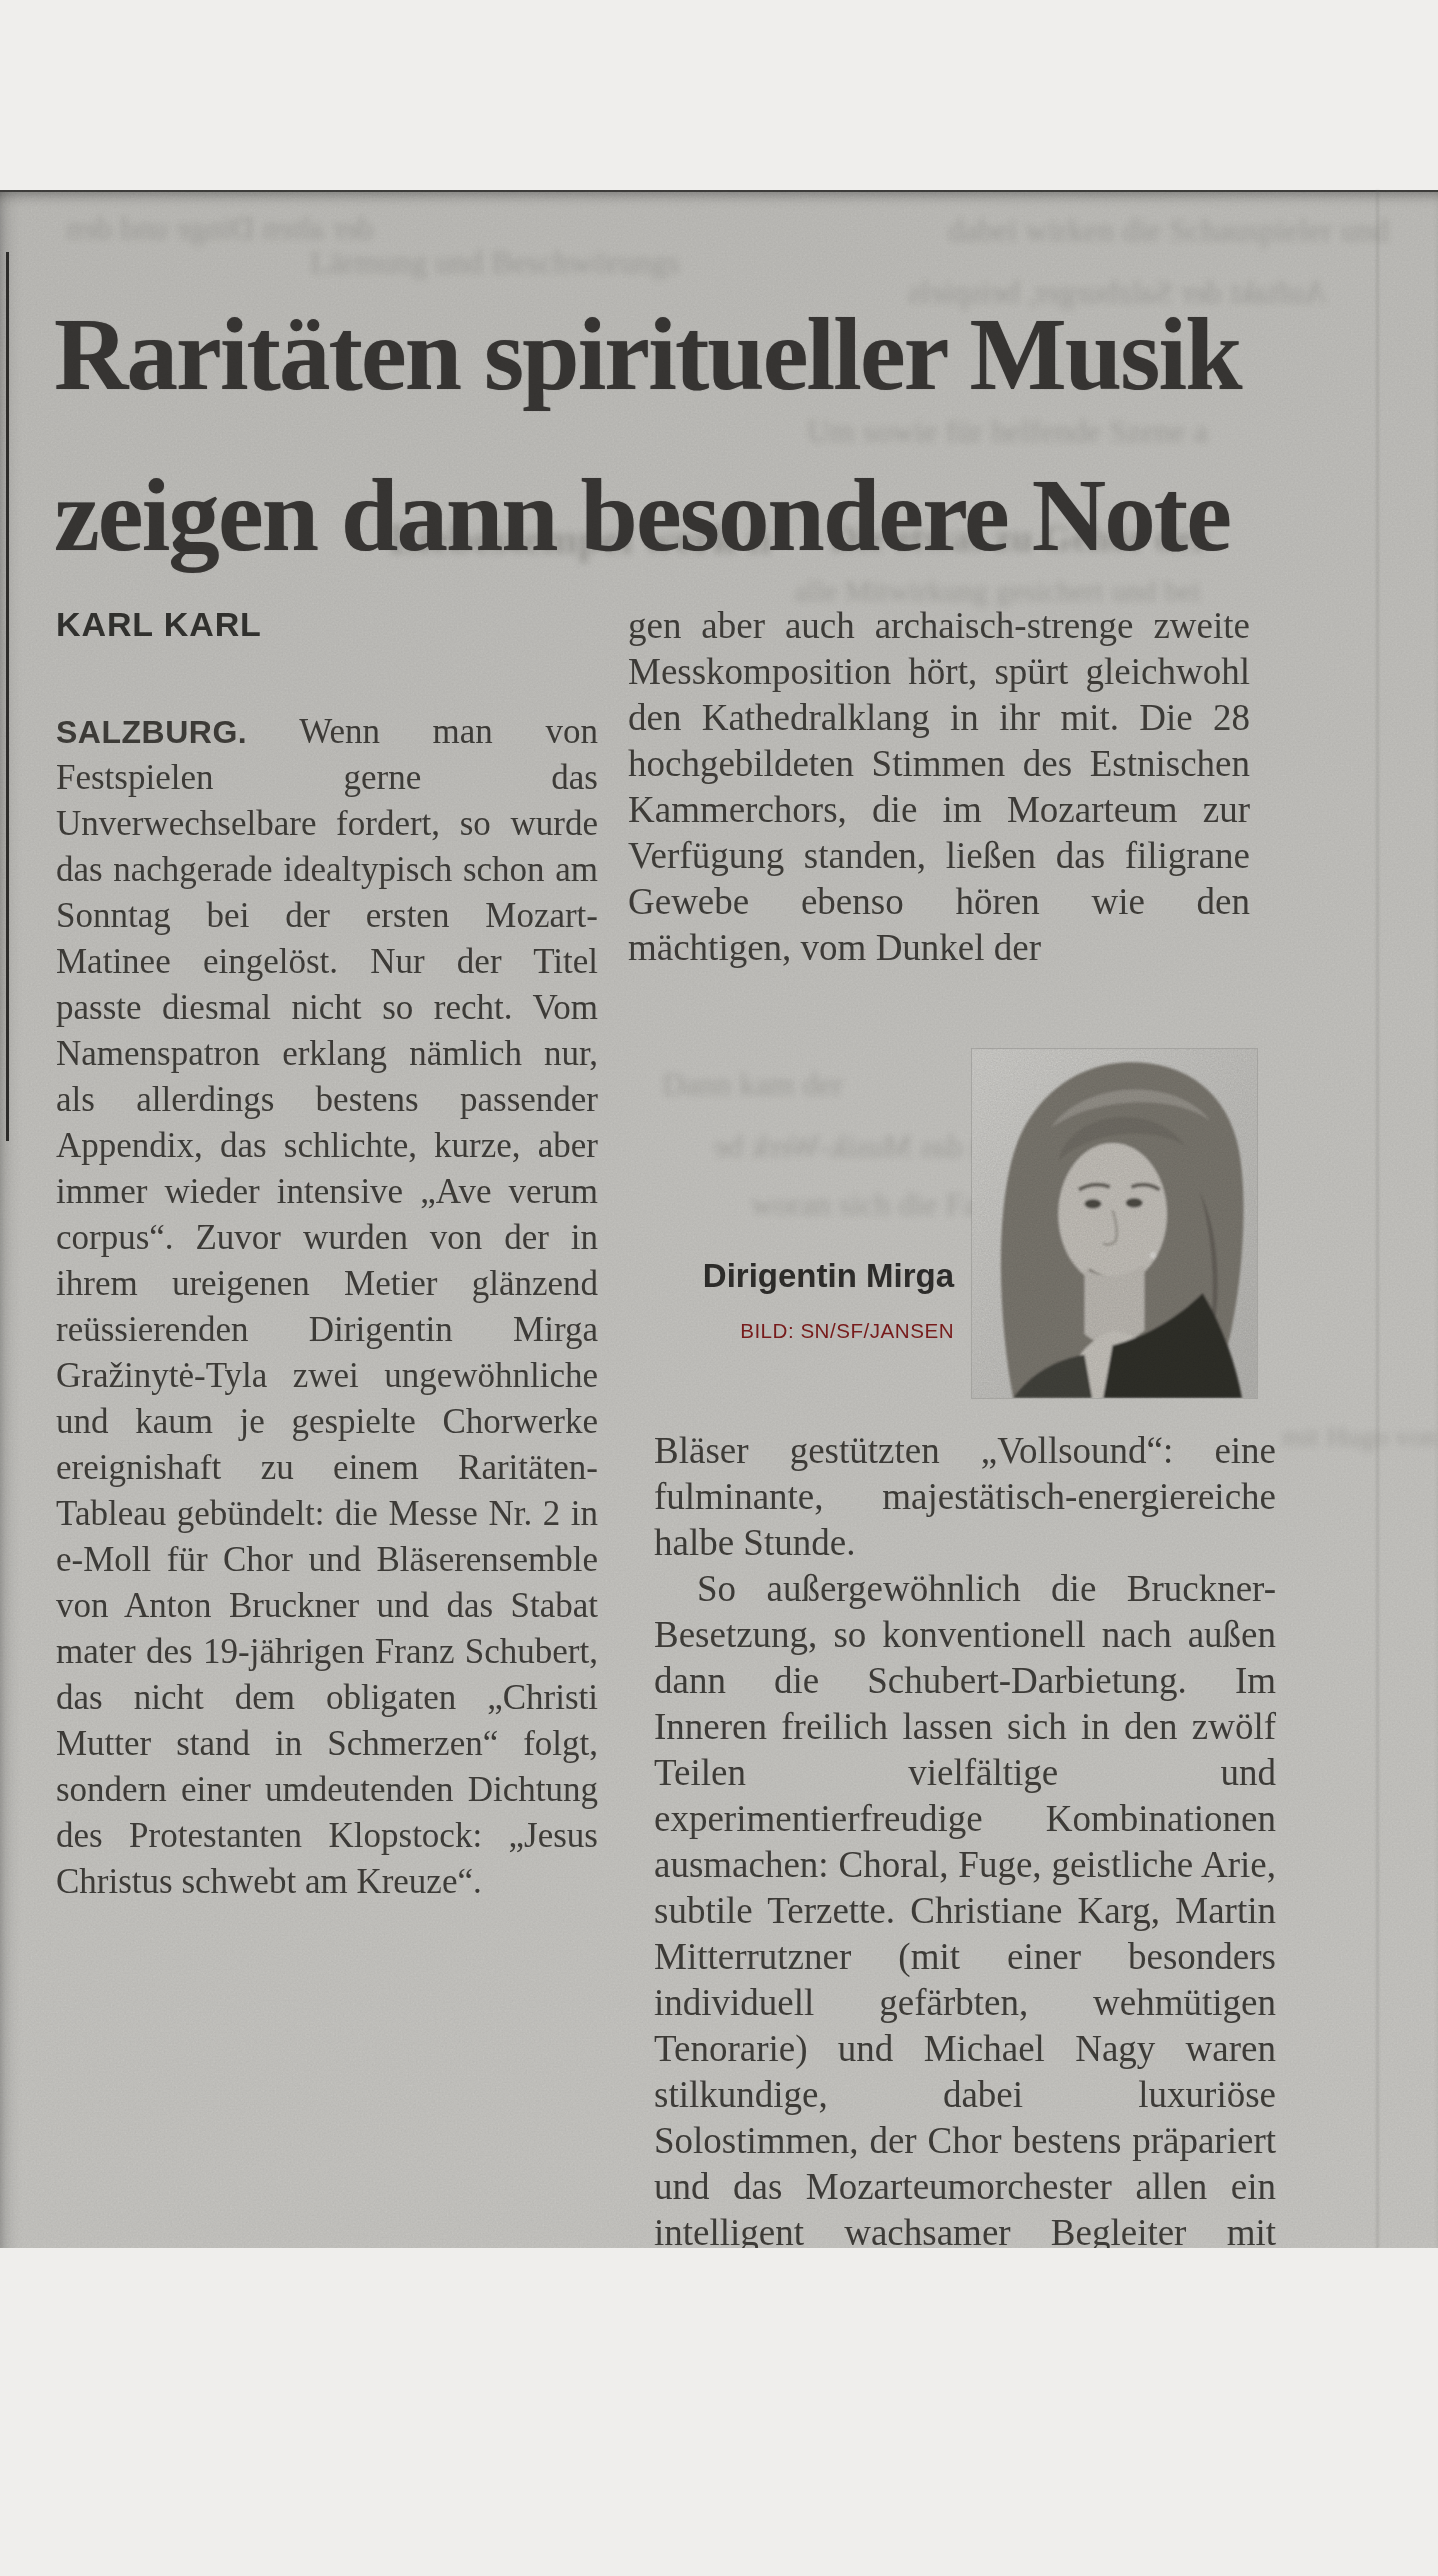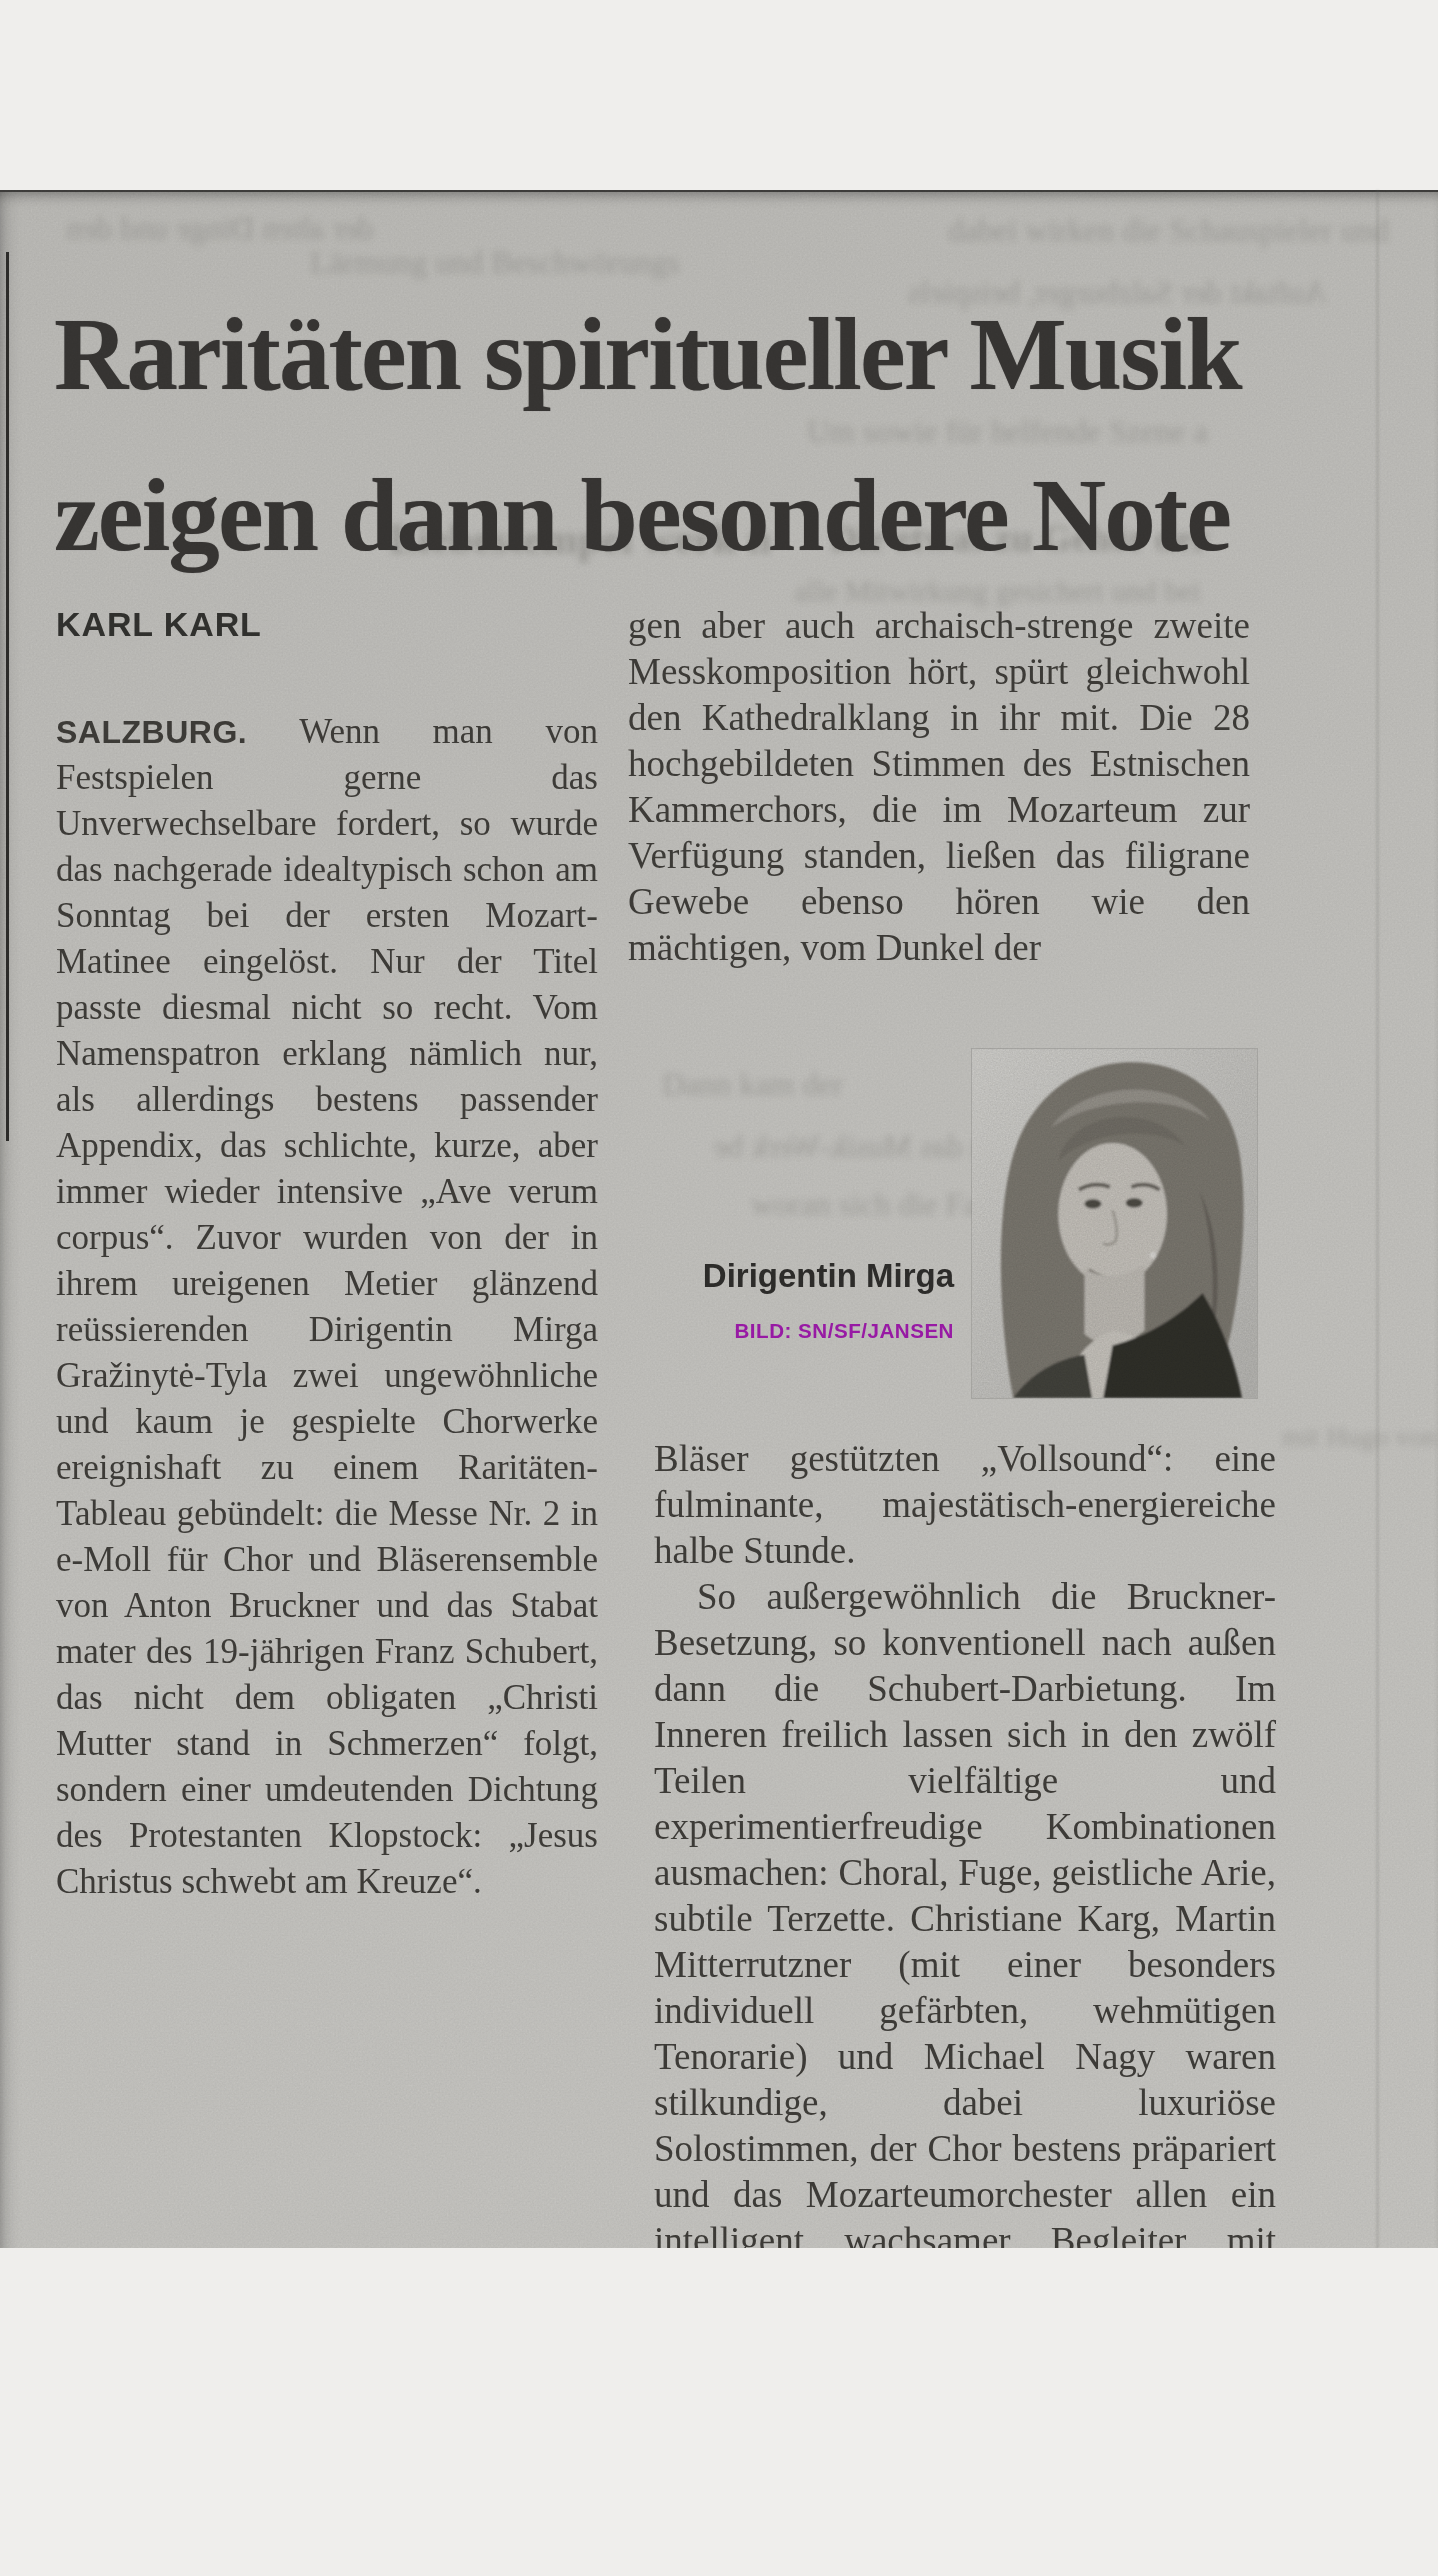--- a/index.html
+++ b/index.html
@@ -28,32 +28,32 @@
   
   .col{position:absolute;text-align:justify;color:#413f3b;
        font-family:"Liberation Serif","DejaVu Serif",serif;}
   .col p{margin:0;}
   .col-left{left:56px;top:709px;width:542px;height:1655px;
             font-size:35px;line-height:46px;overflow:hidden;}
   .col-left p.indented{text-indent:43px;}
   .col-right-1{left:628px;top:603px;width:622px;height:424px;
                font-size:37px;line-height:46px;overflow:hidden;}
   .col-right-2{left:654px;top:1428px;width:622px;height:938px;
-               font-size:37px;line-height:46px;overflow:hidden;margin-top:8px;}
+               font-size:37px;line-height:46px;overflow:hidden;}
   .col-right-2 p.indented{text-indent:43px;}
   .dateline{font-family:"Liberation Sans","DejaVu Sans",sans-serif;
             font-weight:700;font-size:32px;letter-spacing:0.5px;}
   
   .photo{position:absolute;left:972px;top:1049px;width:285px;height:349px;
          outline:0.9px solid rgba(40,40,38,.15);}
   .photo svg{display:block;width:100%;height:100%;}
   .caption{position:absolute;left:616px;top:1250px;width:338px;text-align:right;
     font-family:"Liberation Sans","DejaVu Sans",sans-serif;
     font-weight:700;font-size:33px;line-height:51px;color:#302f2d;}
-  .credit{margin-top:3.8px;font-weight:700;font-size:20.6px;letter-spacing:0.5px;color:#a21caf;}
+  .credit{margin-top:3.8px;font-weight:400;font-size:20.6px;letter-spacing:0.5px;color:#7f1d1d;}
   
   .handwriting{position:absolute;left:58px;top:2399px;width:1342px;
     font-family:"DejaVu Sans","Liberation Sans",sans-serif;
     font-style:italic;font-weight:700;font-size:54px;letter-spacing:3.8px;
     color:#23221f;transform:rotate(-2.4deg) skewX(-6deg);transform-origin:left center;
     white-space:nowrap;opacity:.93;}
   .hw-date{display:inline-block;transform:rotate(-3.5deg) translateY(-15px);margin-left:24.4px;}
   
   .bleed{position:absolute;white-space:nowrap;color:rgba(62,60,55,.55);
     font-family:"Liberation Serif","DejaVu Serif",serif;

